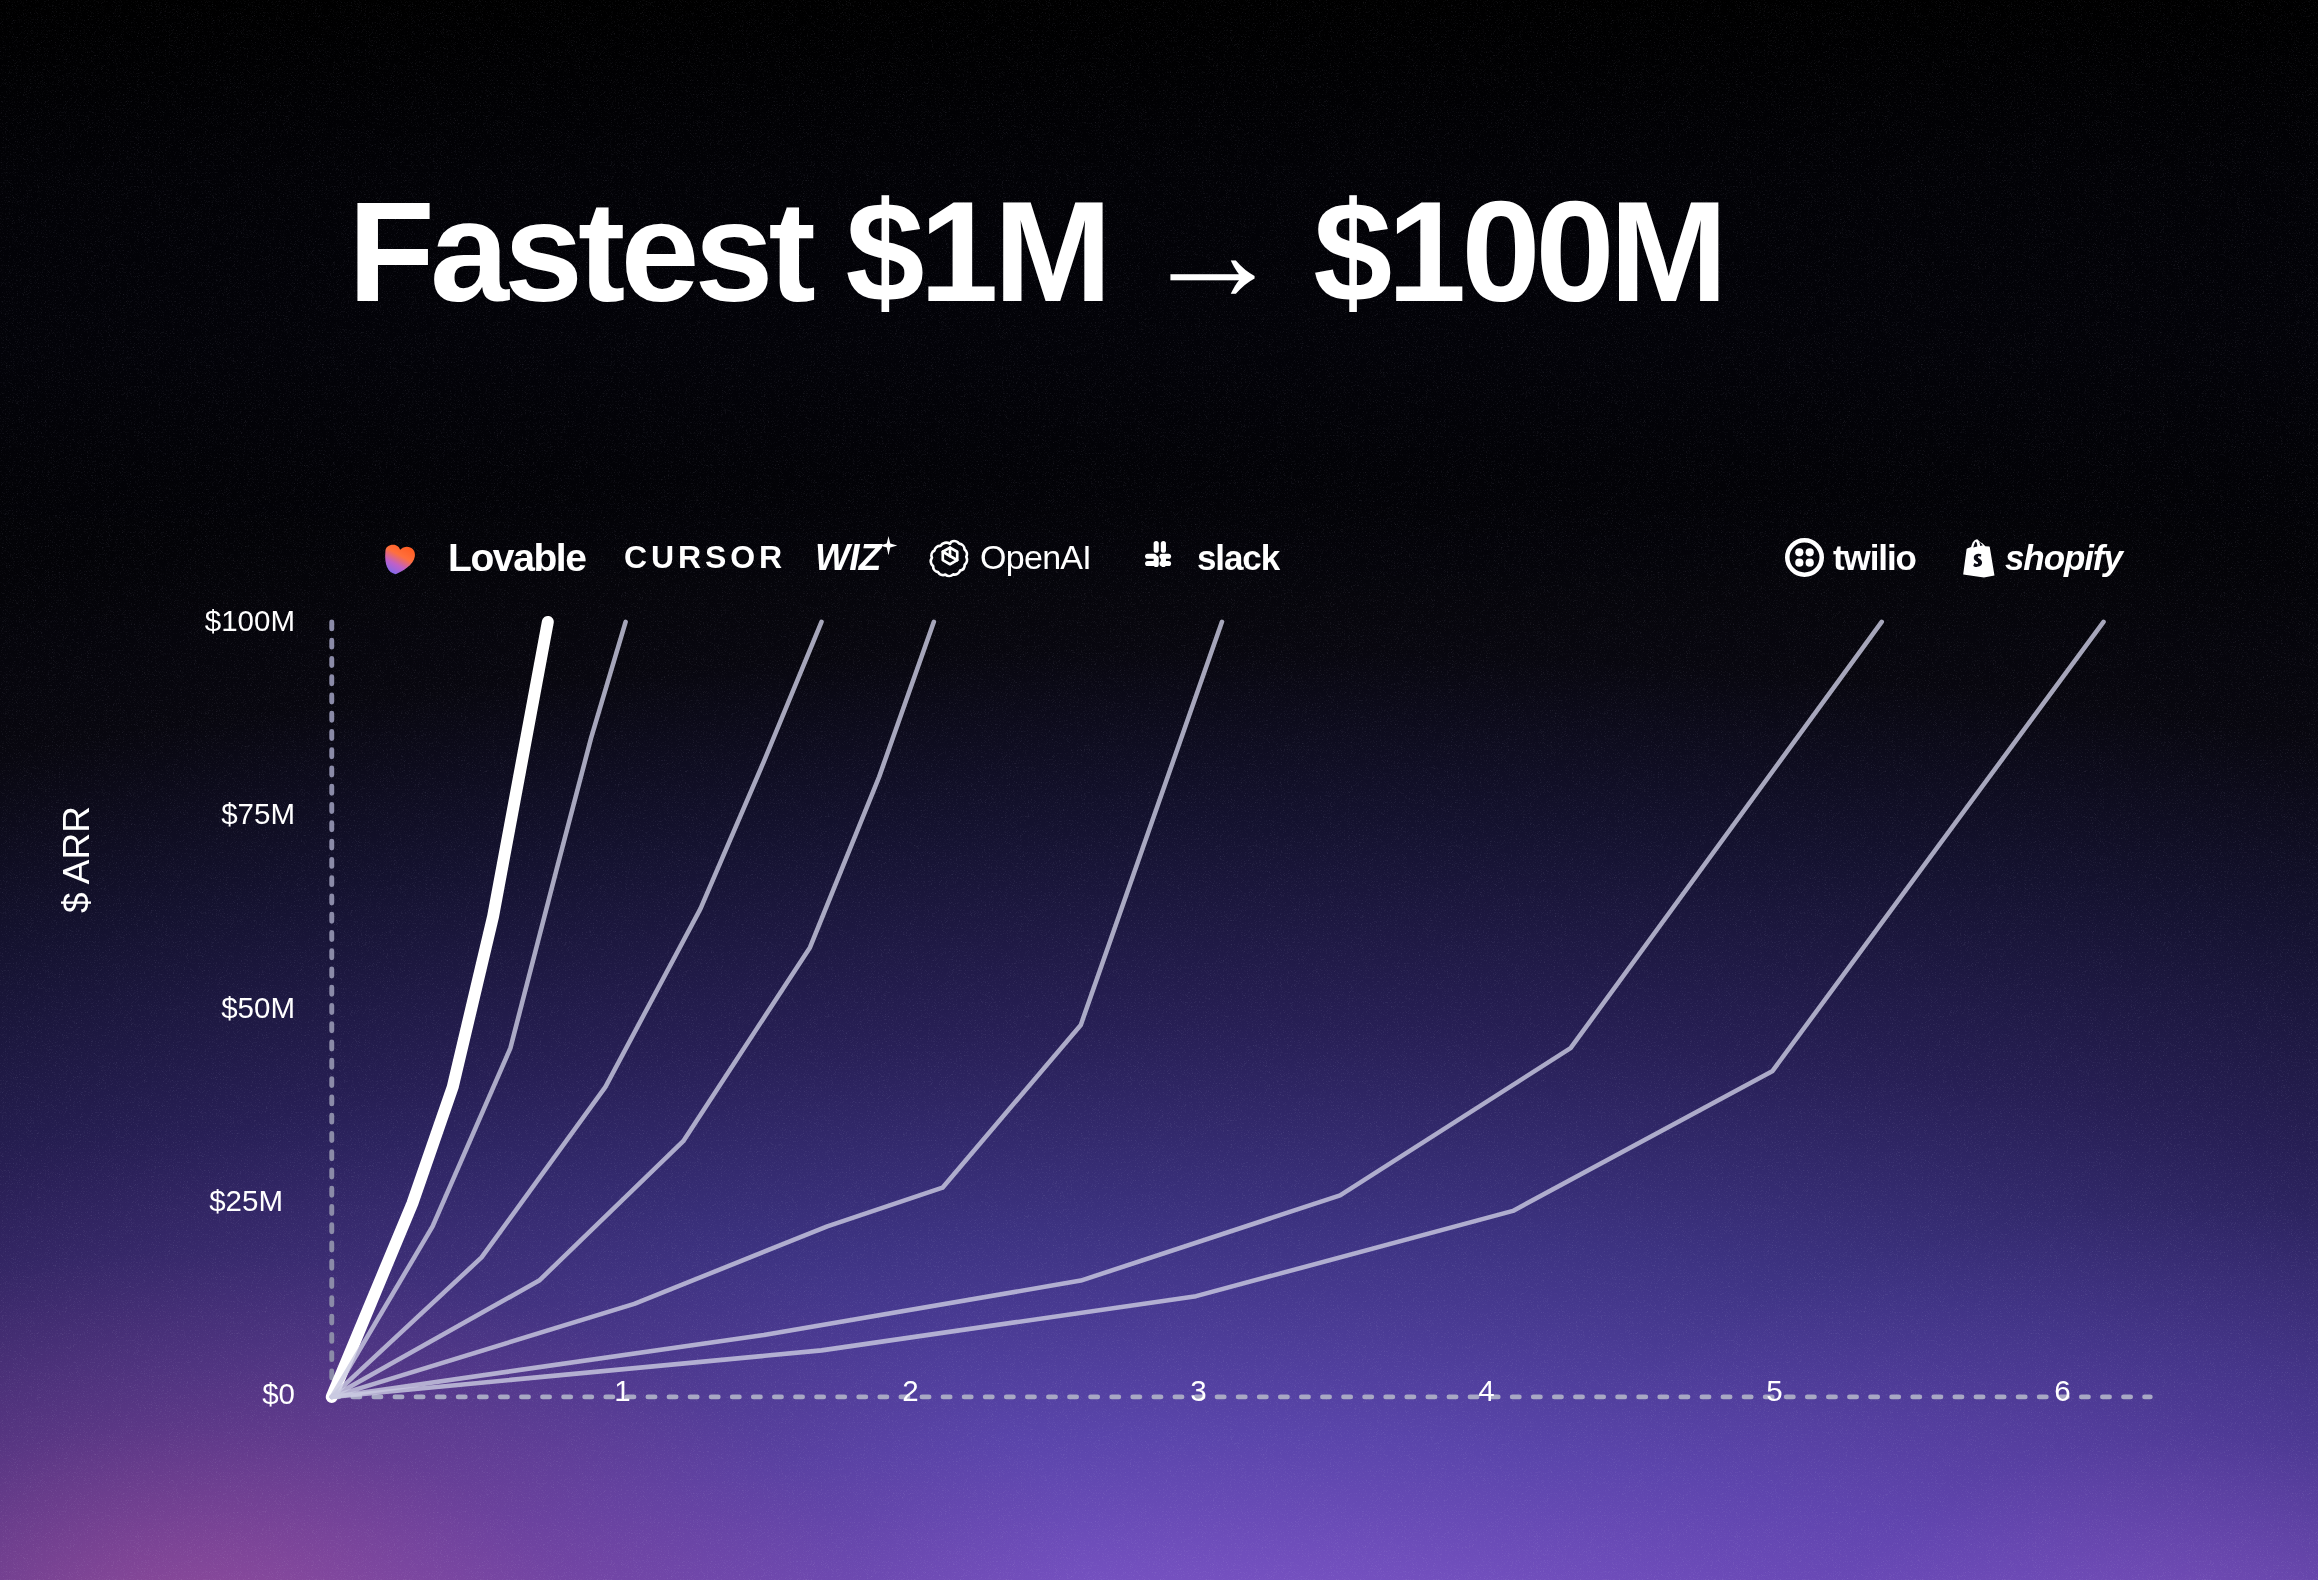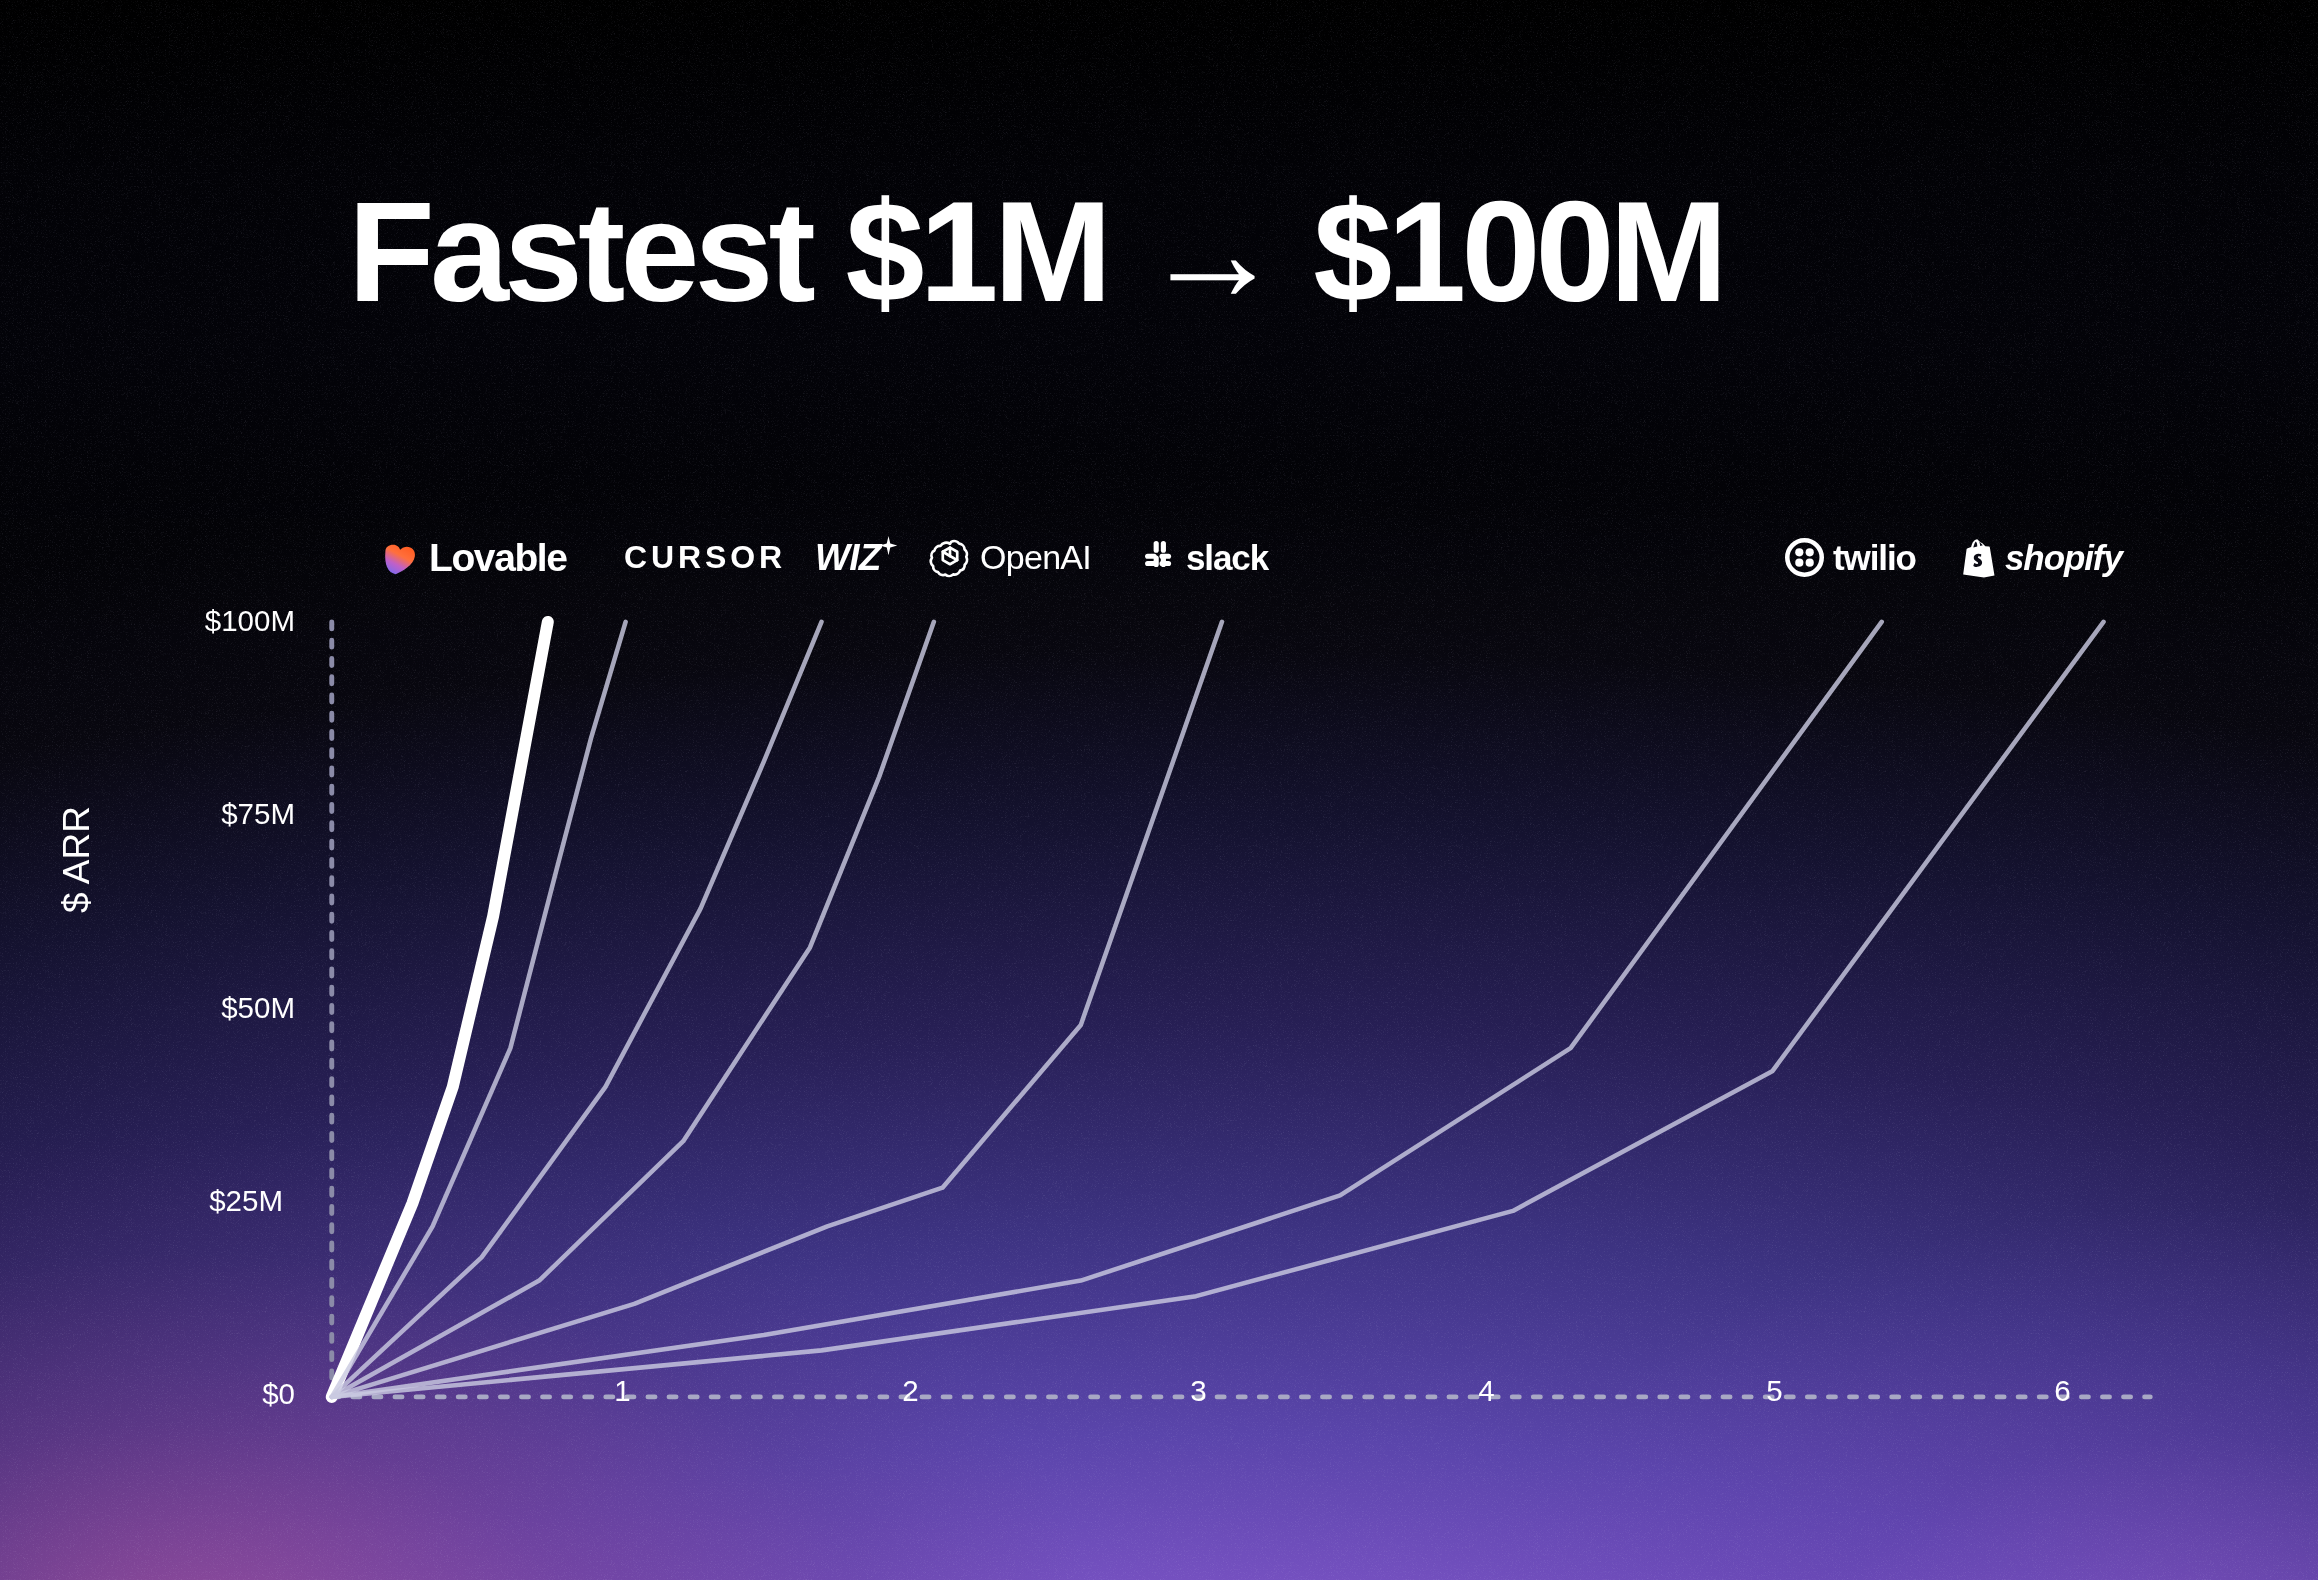--- a/index.html
+++ b/index.html
@@ -40,21 +40,21 @@
 
   
   #legend{position:absolute;left:0;top:533px;width:2319px;height:49px;}
   .legend-item{position:absolute;display:flex;align-items:center;height:49px;}
   .lg-txt{color:#fff;white-space:nowrap;}
 
   .lv-name{font-size:39px;font-weight:700;letter-spacing:-1.4px;margin-left:9px;}
   .cur-name{font-size:32px;font-weight:700;letter-spacing:3.9px;}
   .wiz-name{font-size:37px;font-weight:800;letter-spacing:-0.7px;font-style:italic;}
   .oai-name{font-size:34px;font-weight:500;letter-spacing:-0.7px;margin-left:9px;}
-  .slk-name{font-size:35px;font-weight:700;letter-spacing:-1.1px;margin-left:6px;}
+  .slk-name{font-size:35px;font-weight:700;letter-spacing:-1.1px;margin-left:17px;}
   .twl-name{font-size:35px;font-weight:700;letter-spacing:-1.1px;margin-left:9px;}
   .shp-name{font-size:35px;font-weight:700;font-style:italic;letter-spacing:-1.1px;margin-left:7px;}
 
   
   #plot{position:absolute;left:0;top:0;width:2319px;height:1581px;}
   .axis-lbl{position:absolute;color:#fff;font-size:29.5px;white-space:nowrap;}
   .ylab{text-align:right;}
   #arr-label{
     position:absolute;left:56px;top:913px;color:#fff;font-size:37px;
     transform:rotate(-90deg);transform-origin:left top;white-space:nowrap;
@@ -84,21 +84,21 @@
                   0   0   0   0.9 -0.52"></feColorMatrix>
       </filter>
     </defs>
     <rect width="3300" height="2250" filter="url(#speck)"></rect>
   </svg>
 
   <div id="title">Fastest $1M → $100M</div>
 
   <div id="legend">
 
-    <div class="legend-item" style="left:379px;">
+    <div class="legend-item" style="left:379px;gap:19px;">
       <svg width="41" height="41" viewBox="0 0 64 64">
         <defs>
           <linearGradient id="lvg" x1="0.75" y1="0" x2="0.2" y2="1">
             <stop offset="0%" stop-color="#ff5b1f"></stop>
             <stop offset="38%" stop-color="#ff6f3c"></stop>
             <stop offset="68%" stop-color="#c060c8"></stop>
             <stop offset="100%" stop-color="#7b6bf0"></stop>
           </linearGradient>
         </defs>
         <path d="M10 22 C10 10, 30 8, 33 20 C42 10, 58 16, 56 30 C54 44, 36 54, 26 58 C14 56, 8 44, 10 22 Z" fill="url(#lvg)"></path>

